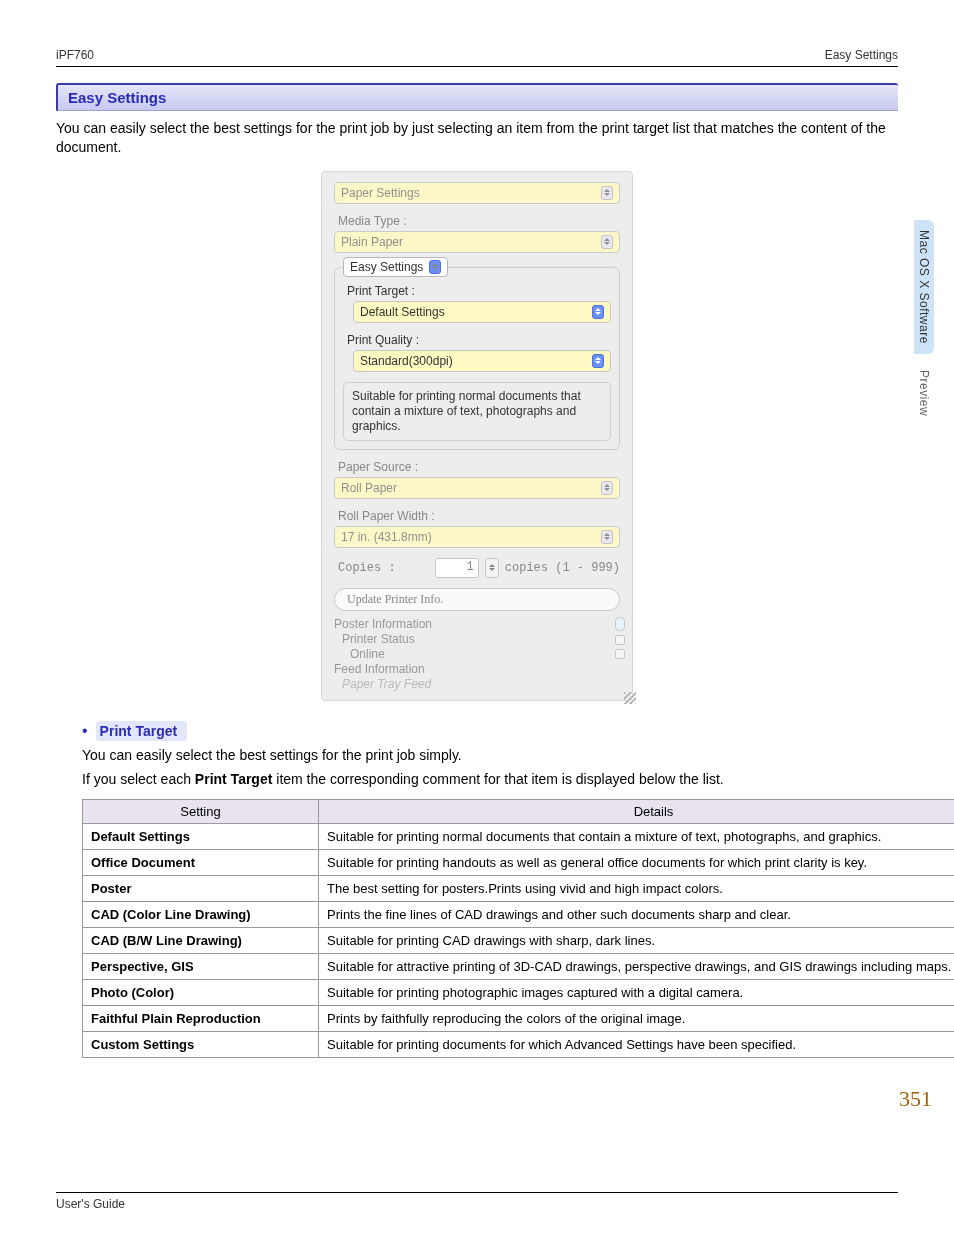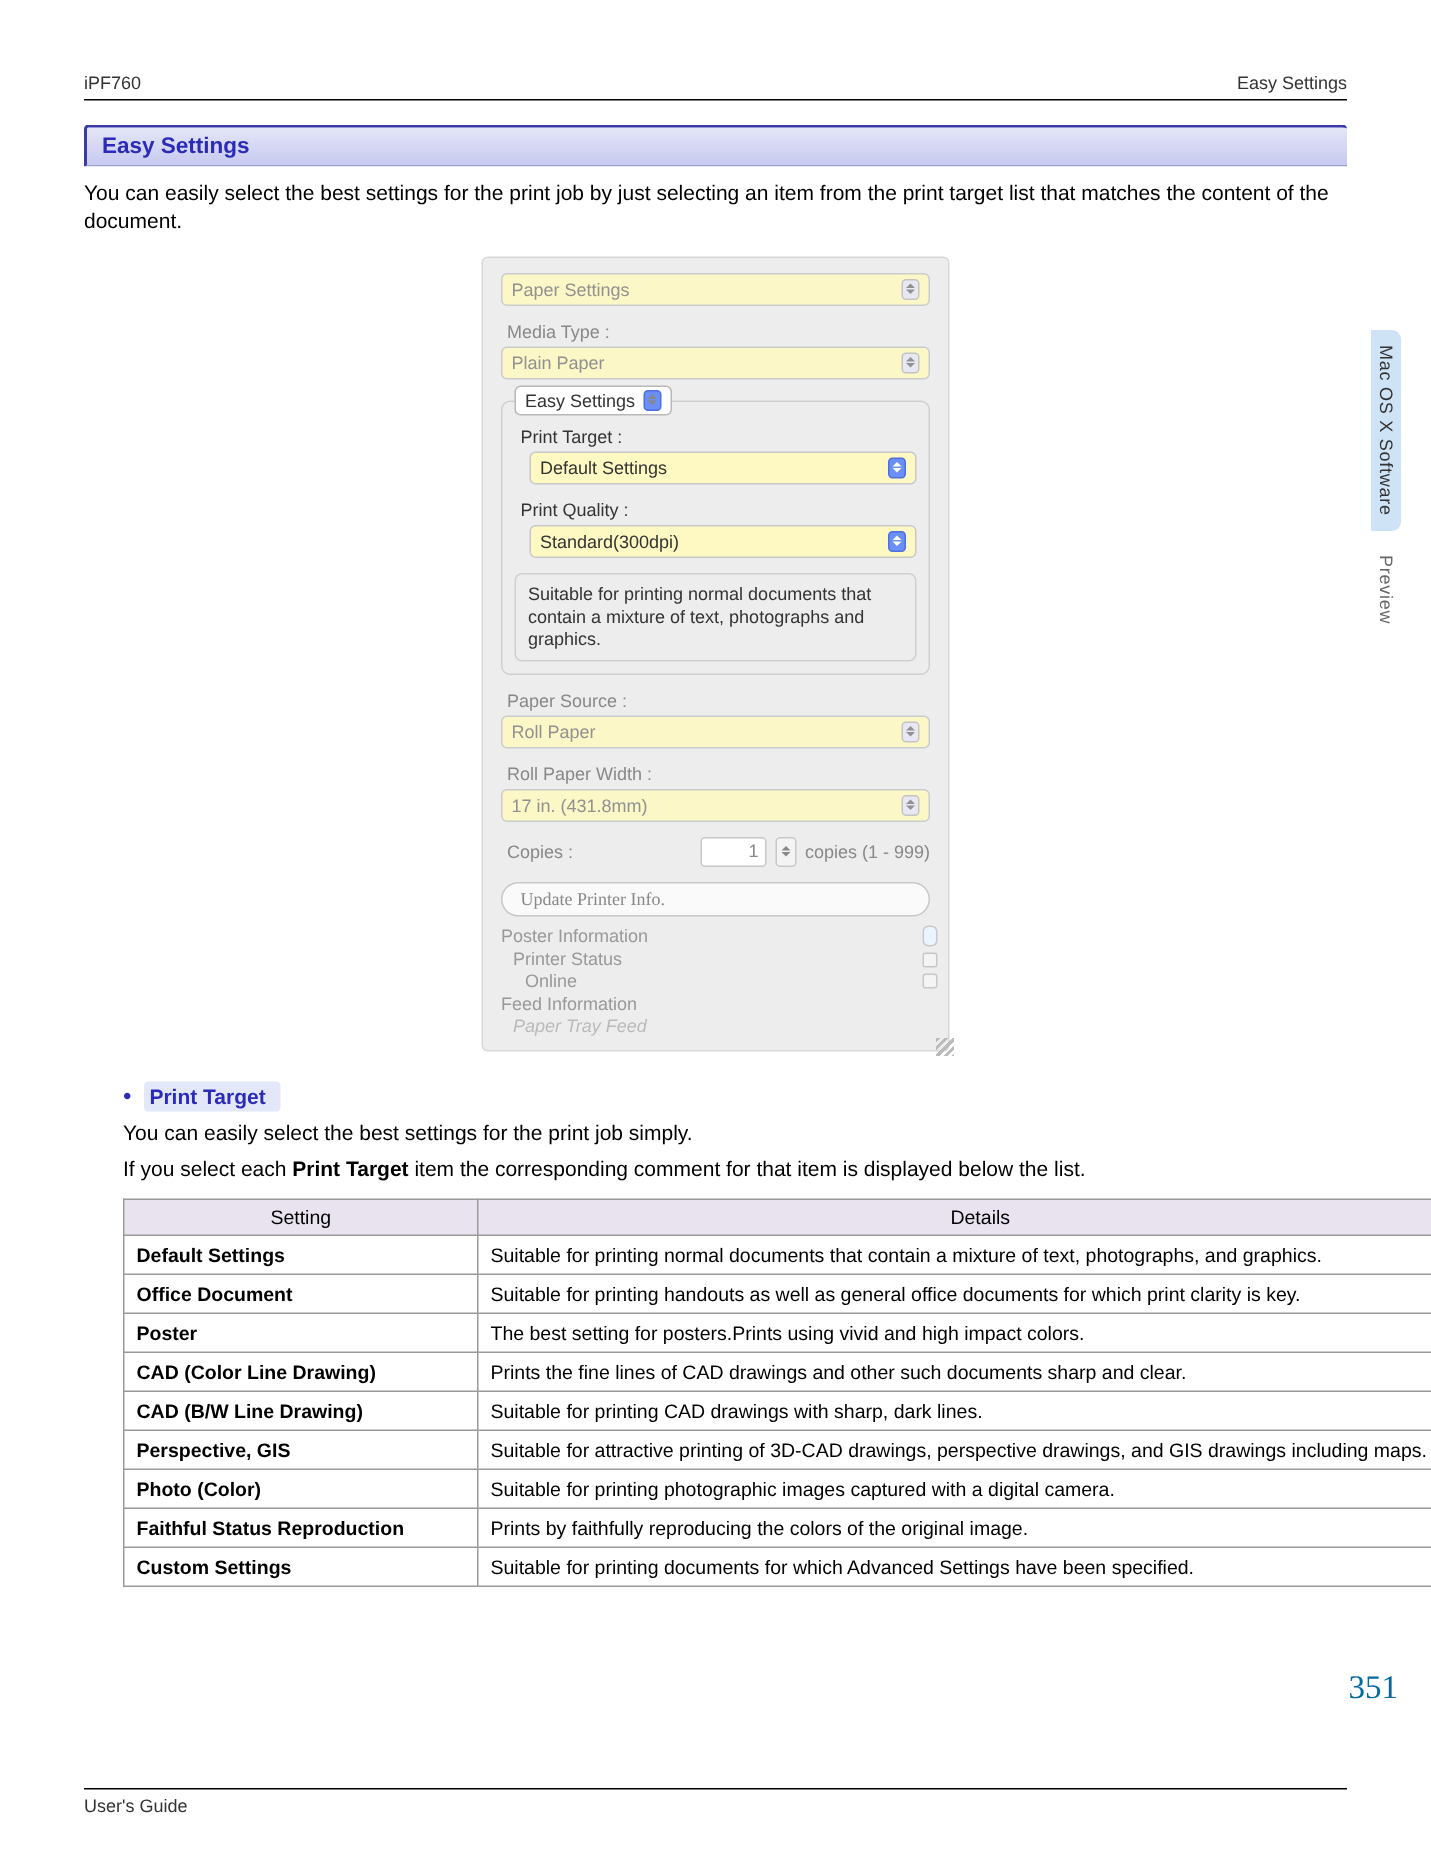--- a/index.html
+++ b/index.html
@@ -113,20 +113,21 @@
     border-radius: 5px;
     padding: 6px 8px;
     color: #333;
     font-size: 12px;
     line-height: 1.25;
     margin-top: 6px;
   }
   .copies-row {
     display: flex; align-items: center; gap: 6px;
     margin: 6px 0 10px 4px;
+    font-family: Liberation Mono, monospace;
   }
   .copies-row .input-box {
     width: 44px; height: 20px;
     border: 1px solid #c8c8c8; border-radius: 3px;
     background: #fff; text-align: right; padding: 1px 4px;
     font-size: 12px; color:#888;
   }
   .copies-row .stepper {
     width: 14px; height: 20px;
     border: 1px solid #c8c8c8; border-radius: 3px;
@@ -197,24 +198,24 @@
   table.settings td {
     border:1px solid #999;
     padding:5px 8px;
     vertical-align: top;
   }
   table.settings td.setting-col { width:236px; font-weight:bold; }
 
   .page-number {
     position:absolute;
     right: 22px;
-    top: 1112px;
+    top: 1086px;
     font-family: Georgia, 'Times New Roman', serif;
     font-size: 22px;
-    color:#0369a1;
+    color:#a16207;
   }
   .footer-row {
     position:absolute;
     bottom: 24px;
     left: 56px;
     right: 56px;
     border-top:1px solid #000;
     padding-top:4px;
     font-size:12px;
     color:#333;
@@ -378,21 +379,21 @@
         </tr>
         <tr>
           <td class="setting-col">Perspective, GIS</td>
           <td>Suitable for attractive printing of 3D-CAD drawings, perspective drawings, and GIS drawings including maps.</td>
         </tr>
         <tr>
           <td class="setting-col">Photo (Color)</td>
           <td>Suitable for printing photographic images captured with a digital camera.</td>
         </tr>
         <tr>
-          <td class="setting-col">Faithful Status Reproduction</td>
+          <td class="setting-col">Faithful Plain Reproduction</td>
           <td>Prints by faithfully reproducing the colors of the original image.</td>
         </tr>
         <tr>
           <td class="setting-col">Custom Settings</td>
           <td>Suitable for printing documents for which Advanced Settings have been specified.</td>
         </tr>
       </tbody>
   </table>
 
   <div class="page-number">351</div>

